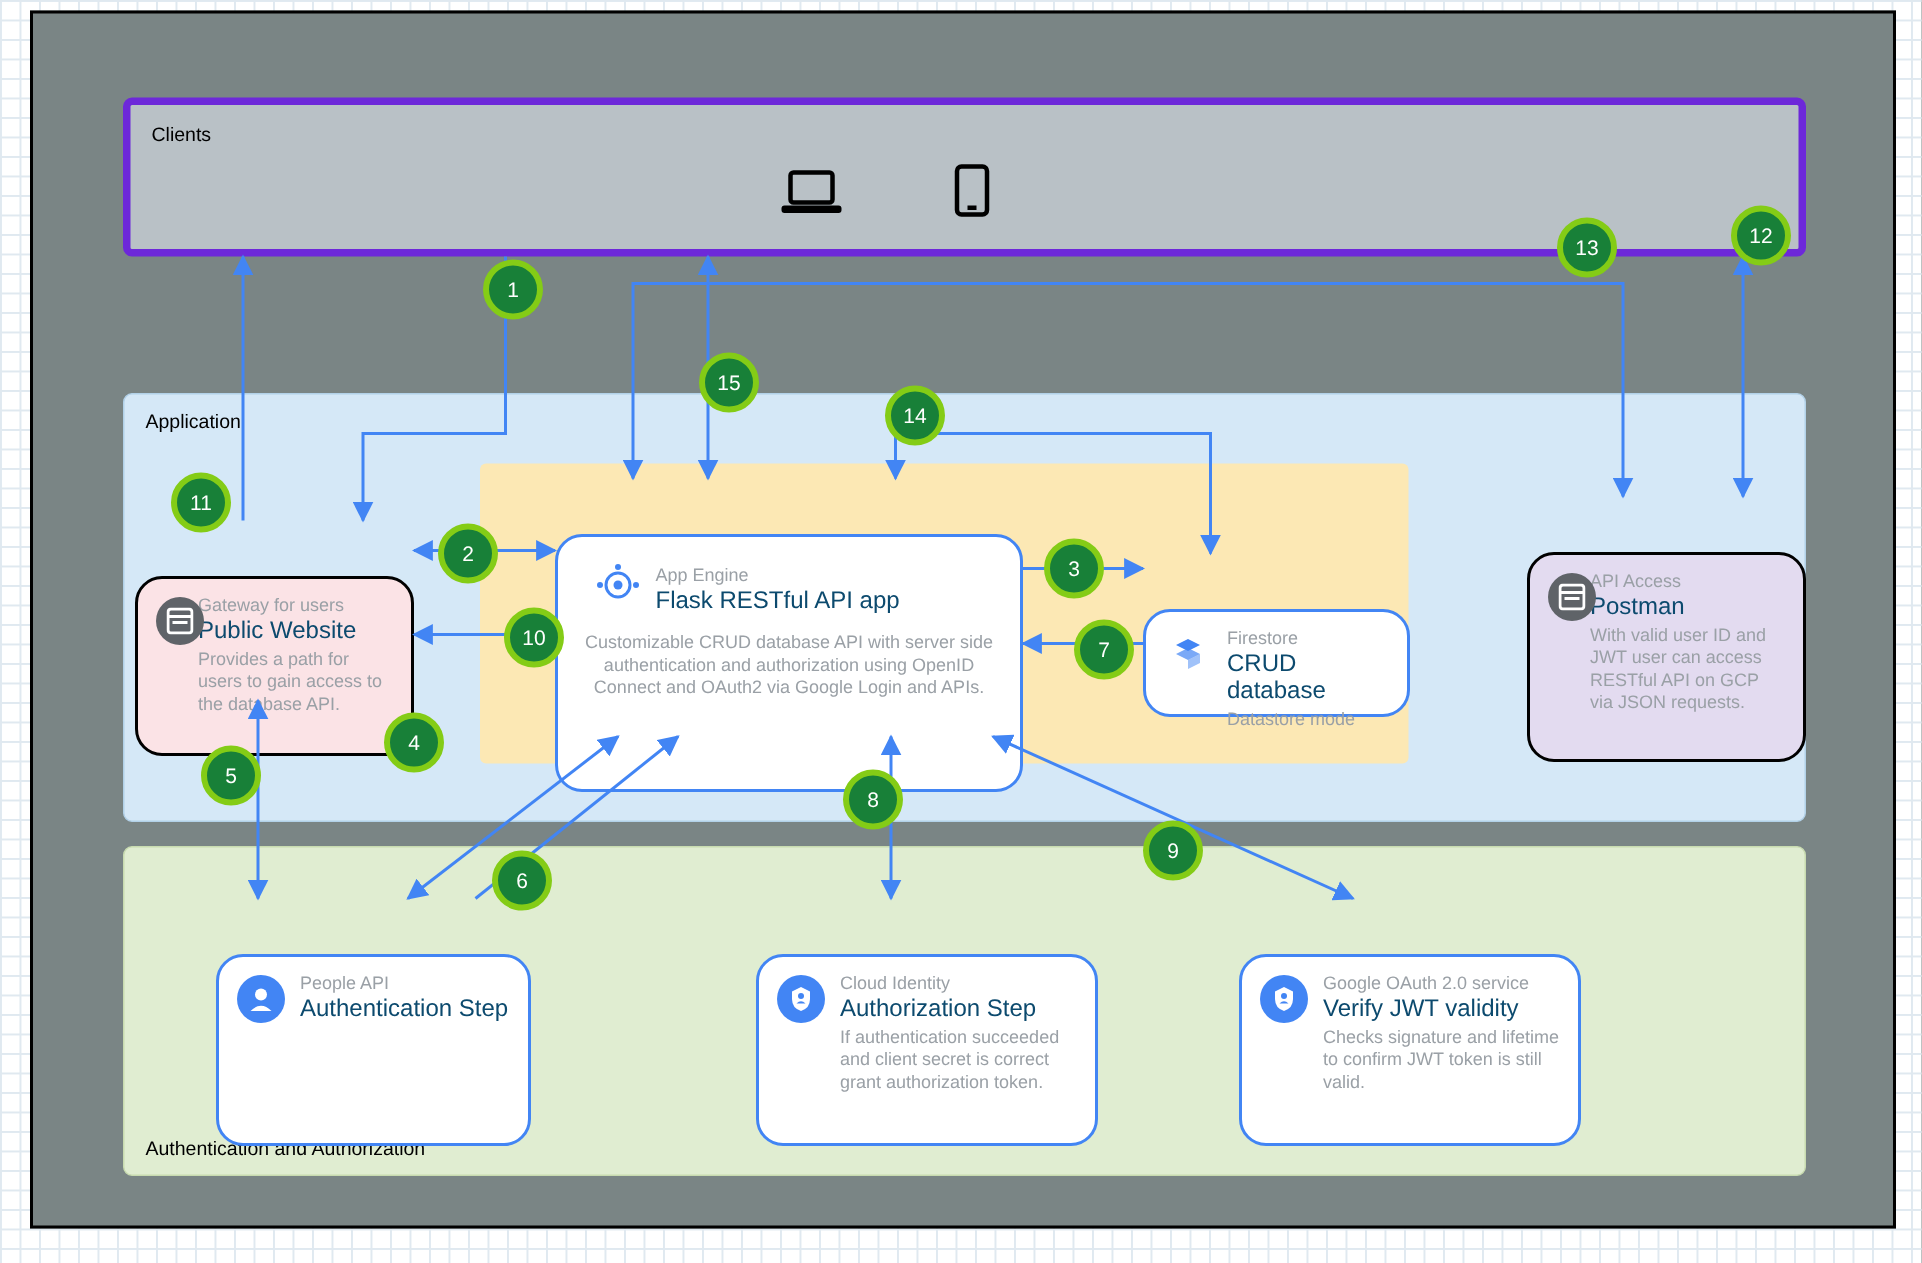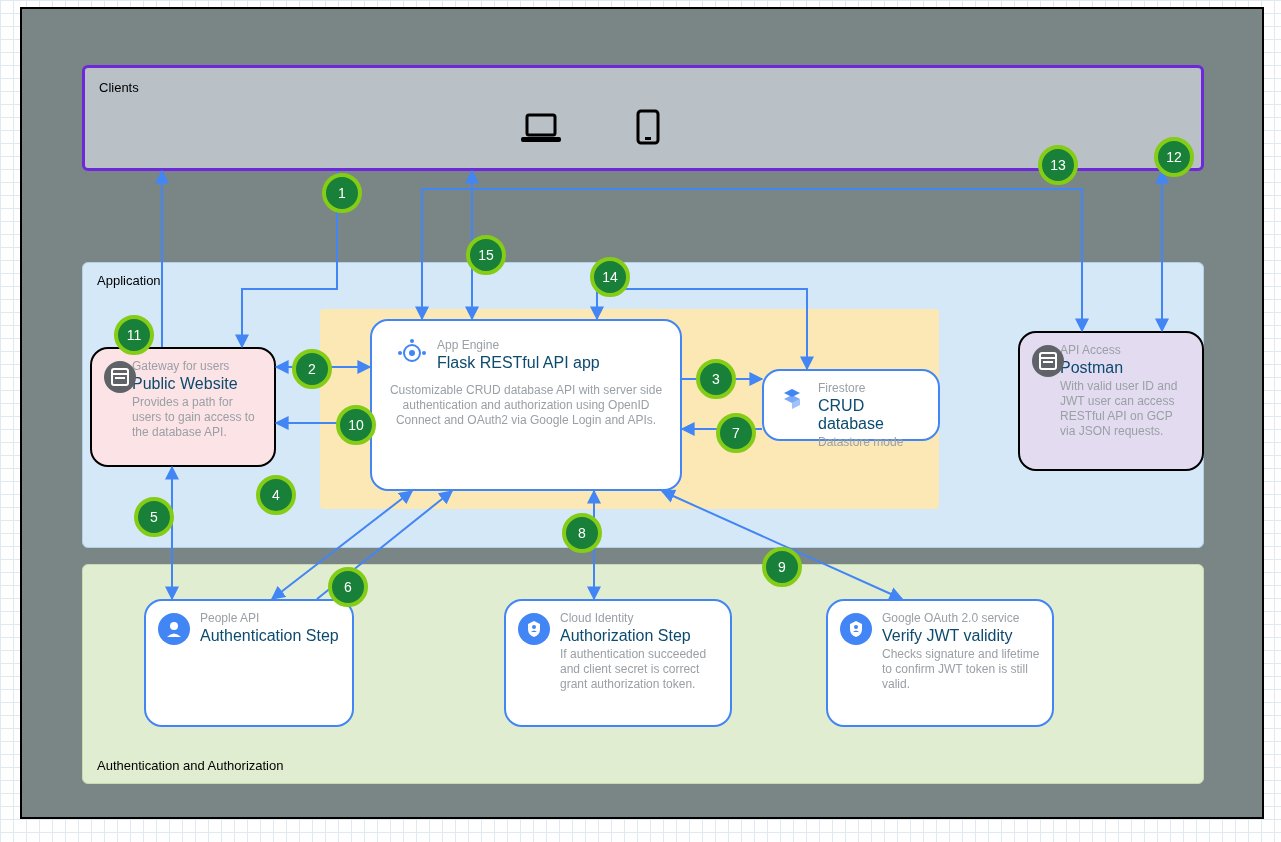--- a/index.html
+++ b/index.html
@@ -30,21 +30,21 @@
   }
   .zone-label {
     position: absolute;
     font-size: 13px;
     color: #000;
   }
   .clients {
     left: 60px; top: 56px;
     width: 1122px; height: 106px;
     background: #b9c1c6;
-    border: 3px solid #6d28d9;
+    border: 5px solid #6d28d9;
     border-radius: 6px;
   }
   .application {
     left: 60px; top: 253px;
     width: 1122px; height: 286px;
     background: #d5e8f7;
     border: 1px solid #b2d1e8;
     border-radius: 6px;
   }
   .app-inner {
@@ -60,20 +60,21 @@
     border: 1px solid #c8dbb0;
     border-radius: 6px;
   }
   .node {
     position: absolute;
     background: #fff;
     border: 2px solid #4285f4;
     border-radius: 18px;
     box-sizing: border-box;
     padding: 10px 12px 10px 54px;
+    margin-top: 37px;
   }
   .node .icon-wrap {
     position: absolute;
     left: 12px; top: 12px;
     width: 32px; height: 32px;
     border-radius: 50%;
     display:flex;align-items:center;justify-content:center;
   }
   .node-title-small { font-size: 12px; color: #9aa0a6; }
   .node-title { font-size: 16px; color: #0c4a6e; margin-top:2px;}

